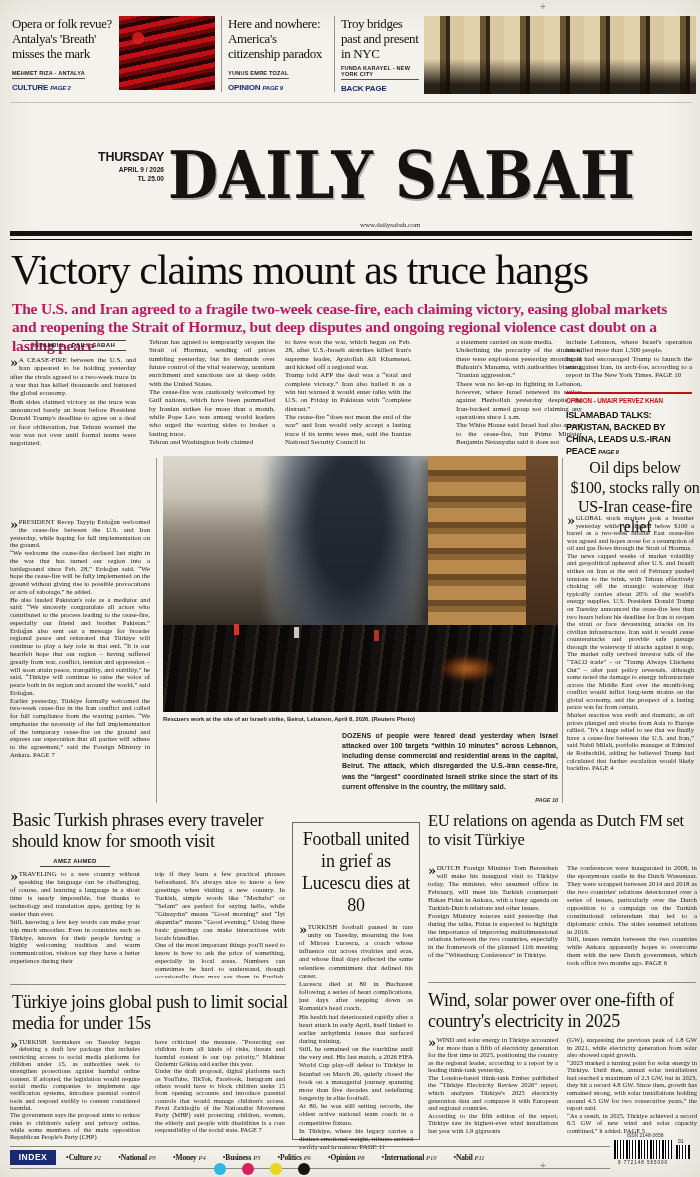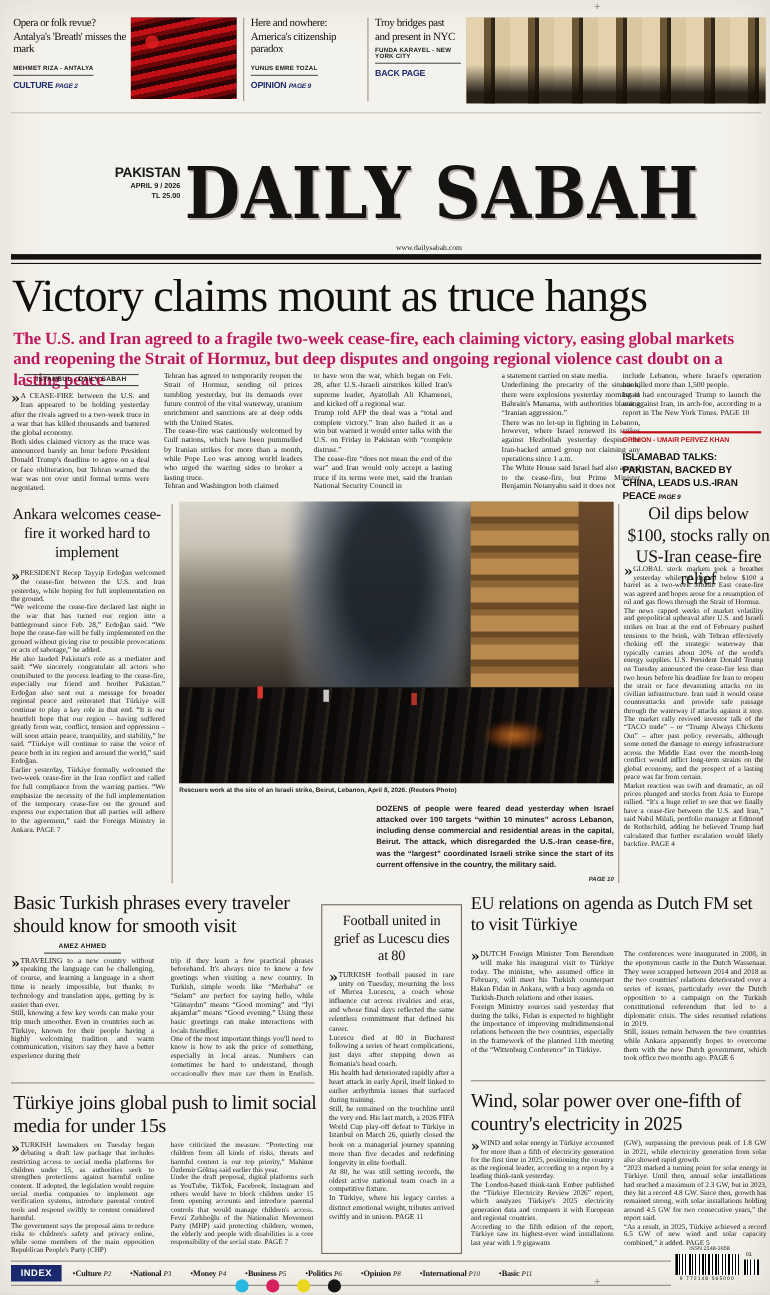--- a/index.html
+++ b/index.html
@@ -1,21 +1,21 @@
 <!DOCTYPE html>
 <html><head>
 <meta charset="utf-8">
 <style>
   html,body{margin:0;padding:0;background:#dcdad4;}
   .page{position:relative;width:700px;height:1177px;margin:0 auto;background:#f4f2ec;
         font-family:"Liberation Serif",serif;color:#191919;overflow:hidden;
         box-shadow:inset 0 0 40px rgba(120,110,90,.18);}
   .abs{position:absolute;}
   
-  .t-head{font-size:10px;line-height:1.16;letter-spacing:-.4px;color:#14120f;}
+  .t-head{font-size:13px;line-height:1.16;letter-spacing:-.4px;color:#14120f;}
   .t-by{font-family:"Liberation Sans",sans-serif;font-size:5.6px;font-weight:bold;
         letter-spacing:.2px;color:#222;display:inline-block;border-bottom:1px solid #555;
         padding-bottom:2px;margin-top:4px;}
   .t-kick{font-family:"Liberation Sans",sans-serif;font-size:8px;font-weight:bold;
         color:#1c2b6e;margin-top:4px;letter-spacing:-.2px;}
   .t-kick .pg{font-size:6px;font-style:italic;font-weight:bold;color:#1c2b6e;}
   .vdiv{width:1px;background:#9a958a;}
   .seats{background:
      radial-gradient(circle at 20% 30%,rgba(220,30,30,.85) 0 6%,transparent 7%),
      repeating-linear-gradient(168deg,#c01016 0 5px,#6e0709 5px 9px,#2c0405 9px 13px),
@@ -58,21 +58,21 @@
         line-height:1.18;text-align:center;letter-spacing:-.4px;color:#14120f;}
   .scoretext{font-family:"Liberation Sans",sans-serif;font-size:7px;font-weight:600;
         line-height:1.45;text-align:justify;color:#24221f;}
   .pageref{font-family:"Liberation Sans",sans-serif;font-size:5.5px;font-style:italic;
         font-weight:bold;text-align:right;color:#333;}
   
   .sechead{font-size:18px;line-height:1.15;letter-spacing:-.3px;color:#14120f;}
   .sechead.sm{font-size:16.5px;}
   .hrule{height:1px;background:#8e897e;}
   .fbox{border:1px solid #6f6a60;background:#f4f2ec;}
-  .fbox .colhead{font-size:13px;}
+  .fbox .colhead{font-size:18px;}
   
   .idxbox{background:#1b2a6e;color:#fff;font-family:"Liberation Sans",sans-serif;
         font-size:8.5px;font-weight:bold;letter-spacing:.5px;text-align:center;line-height:15px;}
   .idxitems{display:flex;gap:17px;font-size:7.5px;font-family:"Liberation Serif",serif;}
   .idxitems b{font-weight:bold;letter-spacing:-.2px;}
   .idxitems i{font-size:6.5px;font-style:italic;}
   .issn{font-family:"Liberation Sans",sans-serif;font-size:5px;color:#333;text-align:center;}
   .bars{background:repeating-linear-gradient(90deg,#000 0 2px,#fff 2px 3px,#000 3px 4px,#fff 4px 6px,#000 6px 7px,#fff 7px 9px,#000 9px 10px,#fff 10px 12px);}
   .bdig{font-family:"Liberation Sans",sans-serif;font-size:4.5px;text-align:center;color:#111;letter-spacing:1px;}
   .addon{font-family:"Liberation Sans",sans-serif;font-size:5px;color:#111;}
@@ -122,21 +122,21 @@
   <div class="abs" style="left:341px;top:16px;width:78px;">
     <div class="t-head">Troy bridges past and present in NYC</div>
     <div><span class="t-by">FUNDA KARAYEL - NEW YORK CITY</span></div>
     <div class="t-kick"><span>BACK PAGE</span></div>
   </div>
   <div class="abs gallery" style="left:424px;top:16px;width:272px;height:78px;"></div>
 
   <div class="abs" style="left:10px;top:102px;width:682px;height:1px;background:#c6c1b5;"></div>
 
   <div class="abs dateblock" style="left:92px;top:150px;width:72px;">
-    <div class="d1">PAKISTAN</div>
+    <div class="d1">THURSDAY</div>
     <div class="d2">APRIL 9 / 2026</div>
     <div class="d3">TL 25.00</div>
   </div>
   <div class="abs logo" style="left:168px;top:138px;width:460px;">DAILY SABAH</div>
   <div class="abs url" style="left:90px;top:221px;width:600px;">www.dailysabah.com</div>
   <div class="abs bar1" style="left:10px;top:231px;width:682px;"></div>
   <div class="abs bar2" style="left:10px;top:239px;width:682px;"></div>
 
   <div class="abs mainhead" style="left:11px;top:249px;width:686px;">Victory claims mount as truce hangs</div>
   <div class="abs deck" style="left:12px;top:300px;width:682px;">The U.S. and Iran agreed to a fragile two-week cease-fire, each claiming victory, easing global markets and reopening the Strait of Hormuz, but deep disputes and ongoing regional violence cast doubt on a lasting peace</div>
@@ -156,21 +156,20 @@
 There was no let-up in fighting in Lebanon, however, where Israel renewed its strikes against Hezbollah yesterday despite the Iran-backed armed group not claiming any operations since 1 a.m.
 The White House said Israel had also agreed to the cease-fire, but Prime Minister Benjamin Netanyahu said it does not</span></div>
   <div class="abs body" style="left:566px;top:338px;width:126px;height:46px;"><span>include Lebanon, where Israel's operation has killed more than 1,500 people.
 Israel had encouraged Trump to launch the war against Iran, its arch-foe, according to a report in The New York Times. PAGE 10</span></div>
 
   <div class="abs op-promo" style="left:566px;top:392px;width:126px;">
     <div class="op-kick">OPINION - UMAIR PERVEZ KHAN</div>
     <div class="op-title"><span>ISLAMABAD TALKS: PAKISTAN, BACKED BY CHINA, LEADS U.S.-IRAN PEACE</span> <span class="pg">PAGE 9</span></div>
   </div>
 
-  <div class="abs colhead" style="left:8px;top:460px;width:142px;">Ankara welcomes cease-fire it worked hard to implement</div>
   <div class="abs body" style="left:10px;top:518px;width:140px;height:282px;font-size:6.7px;line-height:1.16;"><span class="mk">»</span><span>PRESIDENT Recep Tayyip Erdoğan welcomed the cease-fire between the U.S. and Iran yesterday, while hoping for full implementation on the ground.
 “We welcome the cease-fire declared last night in the war that has turned our region into a battleground since Feb. 28,” Erdoğan said. “We hope the cease-fire will be fully implemented on the ground without giving rise to possible provocations or acts of sabotage,” he added.
 He also lauded Pakistan's role as a mediator and said: “We sincerely congratulate all actors who contributed to the process leading to the cease-fire, especially our friend and brother Pakistan.” Erdoğan also sent out a message for broader regional peace and reiterated that Türkiye will continue to play a key role in that end. “It is our heartfelt hope that our region – having suffered greatly from war, conflict, tension and oppression – will soon attain peace, tranquility, and stability,” he said. “Türkiye will continue to raise the voice of peace both in its region and around the world,” said Erdoğan.
 Earlier yesterday, Türkiye formally welcomed the two-week cease-fire in the Iran conflict and called for full compliance from the warring parties. “We emphasize the necessity of the full implementation of the temporary cease-fire on the ground and express our expectation that all parties will adhere to the agreement,” said the Foreign Ministry in Ankara. PAGE 7</span></div>
 
   <div class="abs vdiv" style="left:156px;top:458px;height:345px;"></div>
 
   <div class="abs photo" style="left:163px;top:456px;width:395px;height:256px;">
     <div class="smoke"></div>
     <div class="bldg"></div>
@@ -235,21 +234,21 @@
   <div class="abs hrule" style="left:10px;top:1146px;width:600px;"></div>
   <div class="abs idxbox" style="left:10px;top:1150px;width:46px;height:15px;">INDEX</div>
   <div class="abs idxitems" style="left:66px;top:1153px;">
     <span><span>•</span><b>Culture</b> <i>P2</i></span>
     <span><span>•</span><b>National</b> <i>P3</i></span>
     <span><span>•</span><b>Money</b> <i>P4</i></span>
     <span><span>•</span><b>Business</b> <i>P5</i></span>
     <span><span>•</span><b>Politics</b> <i>P6</i></span>
     <span><span>•</span><b>Opinion</b> <i>P8</i></span>
     <span><span>•</span><b>International</b> <i>P10</i></span>
-    <span><span>•</span><b>Basic</b> <i>P11</i></span>
+    <span><span>•</span><b>Nabil</b> <i>P11</i></span>
   </div>
   <div class="abs hrule" style="left:10px;top:1168px;width:600px;"></div>
 
   <div class="abs issn" style="left:612px;top:1132px;width:66px;">ISSN 2148-3658</div>
   <div class="abs bars" style="left:614px;top:1140px;width:58px;height:19px;"></div>
   <div class="abs addon" style="left:678px;top:1138px;">01</div>
   <div class="abs bars" style="left:676px;top:1145px;width:14px;height:14px;"></div>
   <div class="abs bdig" style="left:610px;top:1160px;width:66px;">9 772148 565000</div>
 
   <div class="abs dot" style="left:214px;top:1163px;background:#2ab7e0;"></div>

